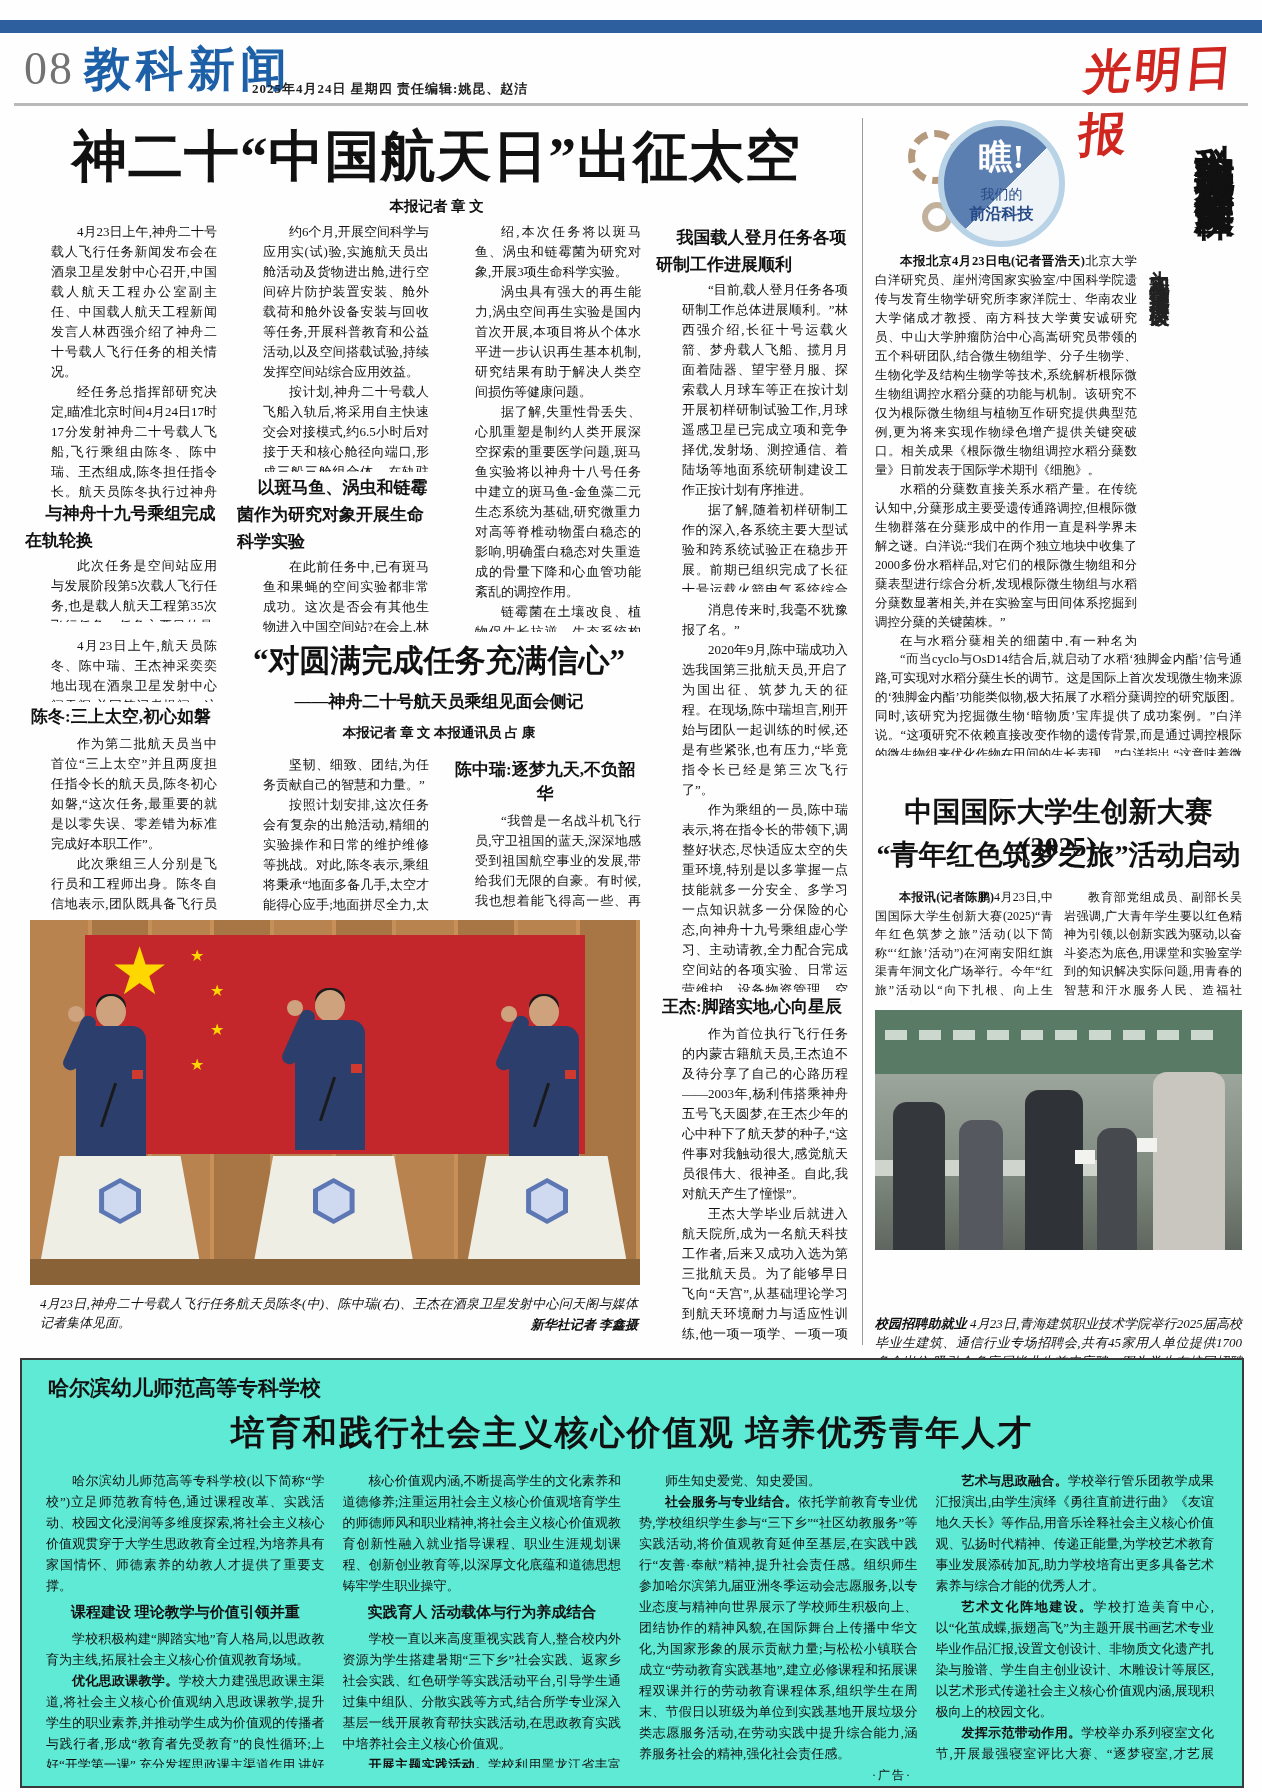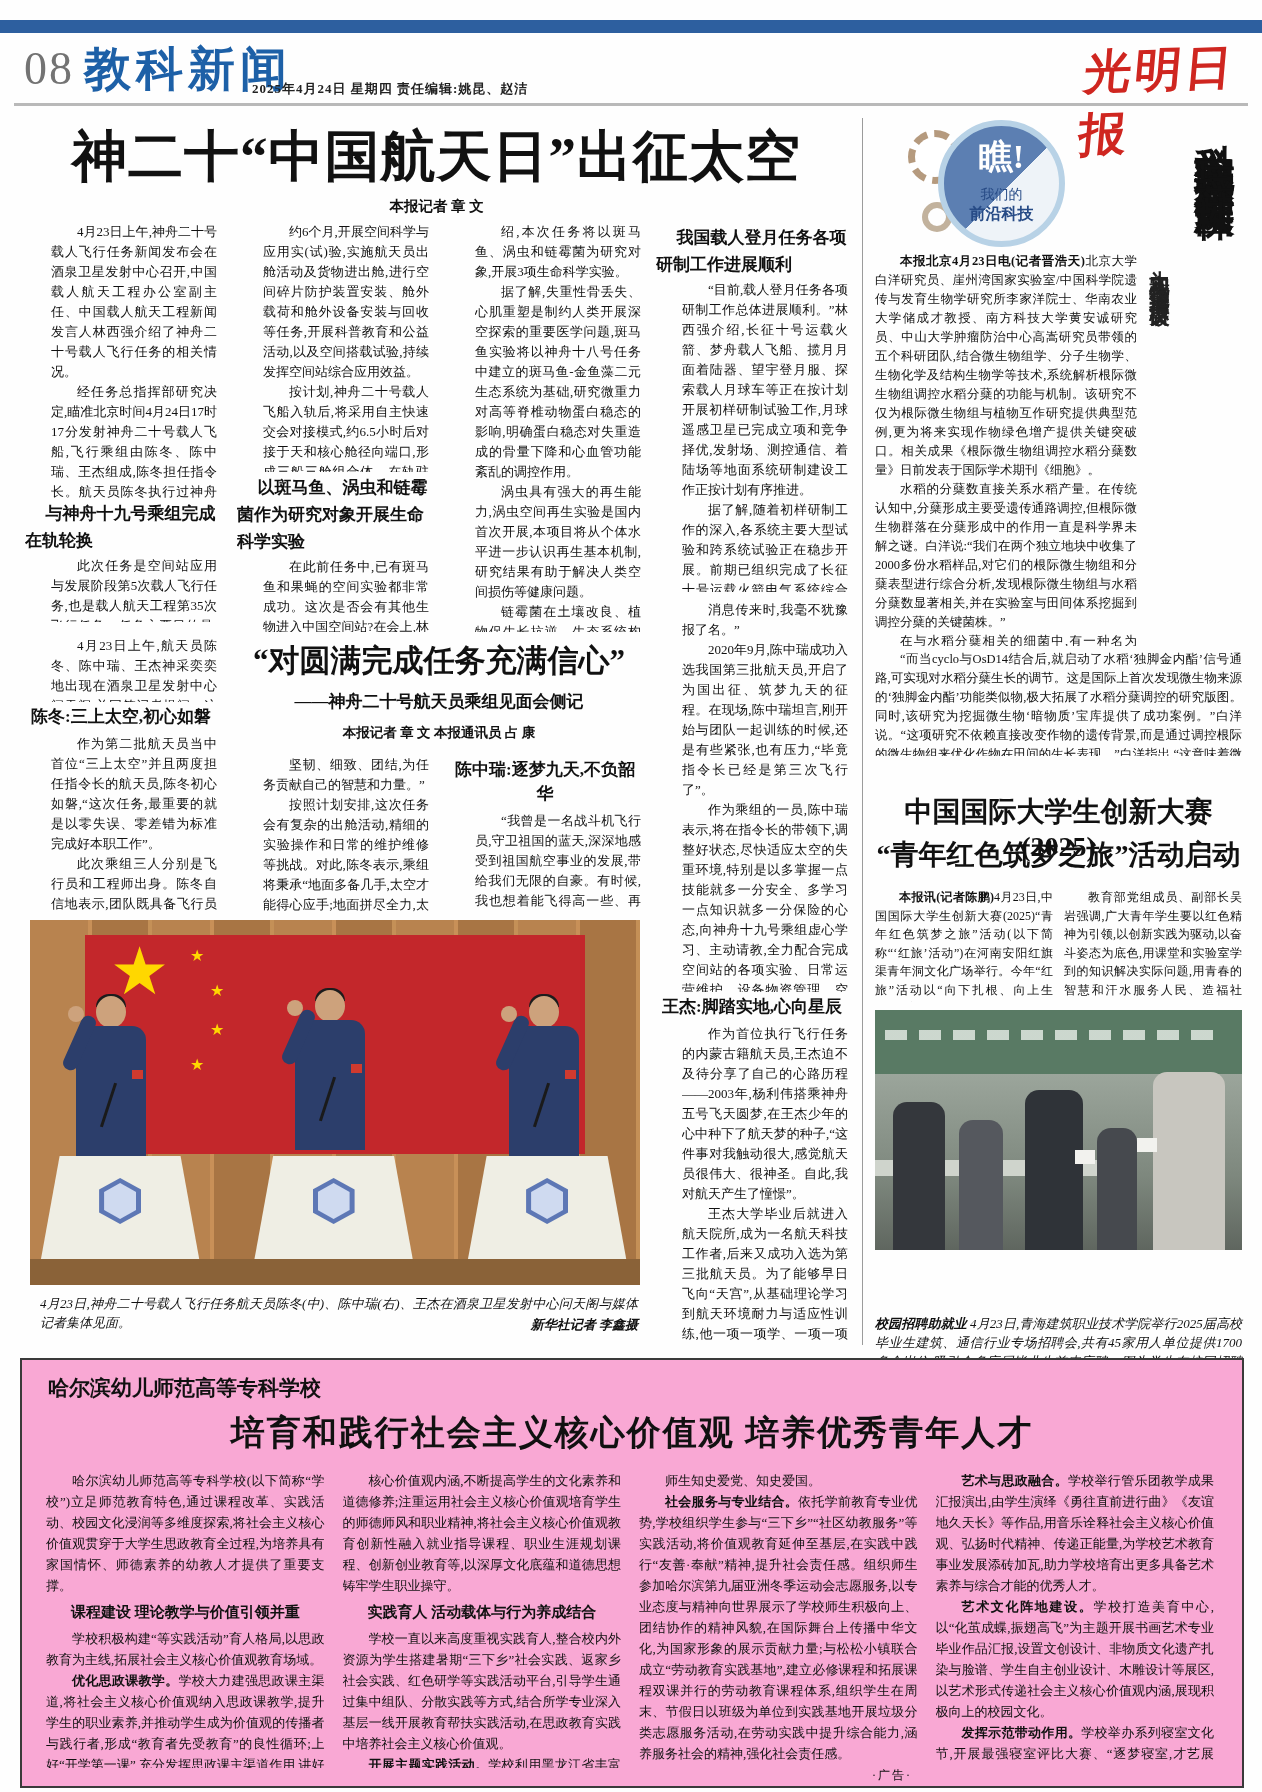--- a/index.html
+++ b/index.html
@@ -72,21 +72,21 @@
   .photo2{left:875px;top:1010px;width:367px;height:240px;overflow:hidden;
       background:linear-gradient(#aeb8ae,#7d877d 70%,#5f665f);}
   .p2band{left:0;top:0;width:100%;height:64px;background:#597a64;}
   .p2txt{left:10px;top:20px;width:340px;height:10px;
       background:repeating-linear-gradient(90deg,#e9efe9 0 22px,transparent 22px 34px);opacity:.8;}
   .p2table{left:0;top:150px;width:230px;height:16px;background:#cfd4cc;}
   .p2paper{width:20px;height:14px;background:#f2f2ee;}
   .person{border-radius:14px 14px 0 0;}
   .cap2{left:875px;top:1314px;width:367px;}
   
-  .adbox{left:20px;top:1358px;width:1220px;height:426px;border:2px solid #3a3a3a;background:#f9a8d4;}
+  .adbox{left:20px;top:1358px;width:1220px;height:426px;border:2px solid #3a3a3a;background:#5eead4;}
   .adkicker{position:absolute;left:26px;top:14px;font-size:21px;font-weight:bold;
       font-family:"Liberation Sans","DejaVu Sans",sans-serif;}
   .adtitle{position:absolute;left:0;top:50px;width:100%;text-align:center;font-size:34px;font-weight:bold;letter-spacing:2px;}
   .adcols{position:absolute;left:24px;top:110px;width:1168px;height:298px;display:flex;gap:18px;}
   .adcol{flex:1;overflow:hidden;font-size:13px;line-height:21px;text-align:justify;}
   .adcol .colsub{font-size:15px;text-align:center;text-indent:0;line-height:24px;margin:4px 0;}
   .admark{position:absolute;left:850px;bottom:2px;font-size:12px;letter-spacing:2px;}
 </style>
 </head>
 <body>
@@ -129,22 +129,22 @@
       </div>
     <div class="colsub">以斑马鱼、涡虫和链霉菌作为研究对象开展生命科学实验</div>
     <div class="tb" style="height:98px">
         <p class="para">在此前任务中,已有斑马鱼和果蝇的空间实验都非常成功。这次是否会有其他生物进入中国空间站?在会上,林西强介</p>
       </div>
   </div>
 
   <div class="abs col" style="left:449px;top:222px;height:410px">
     <div class="tb" style="height:410px">
         <p class="para">绍,本次任务将以斑马鱼、涡虫和链霉菌为研究对象,开展3项生命科学实验。</p>
+        <p class="para">涡虫具有强大的再生能力,涡虫空间再生实验是国内首次开展,本项目将从个体水平进一步认识再生基本机制,研究结果有助于解决人类空间损伤等健康问题。</p>
         <p class="para">据了解,失重性骨丢失、心肌重塑是制约人类开展深空探索的重要医学问题,斑马鱼实验将以神舟十八号任务中建立的斑马鱼-金鱼藻二元生态系统为基础,研究微重力对高等脊椎动物蛋白稳态的影响,明确蛋白稳态对失重造成的骨量下降和心血管功能紊乱的调控作用。</p>
-        <p class="para">涡虫具有强大的再生能力,涡虫空间再生实验是国内首次开展,本项目将从个体水平进一步认识再生基本机制,研究结果有助于解决人类空间损伤等健康问题。</p>
         <p class="para">链霉菌在土壤改良、植物促生长抗逆、生态系统构建和维持中发挥重要作用,本次实验研究具有重要应用价值的微生物活性物质和酶在空间环境下的表达规律,为利用空间环境资源开发微生物应用技术和产品奠定基础。</p>
       </div>
   </div>
 
   <div class="abs col" style="left:656px;top:222px;height:372px">
     <div class="colsub">我国载人登月任务各项研制工作进展顺利</div>
     <div class="tb" style="height:312px">
         <p class="para">“目前,载人登月任务各项研制工作总体进展顺利。”林西强介绍,长征十号运载火箭、梦舟载人飞船、揽月月面着陆器、望宇登月服、探索载人月球车等正在按计划开展初样研制试验工作,月球遥感卫星已完成立项和竞争择优,发射场、测控通信、着陆场等地面系统研制建设工作正按计划有序推进。</p>
         <p class="para">据了解,随着初样研制工作的深入,各系统主要大型试验和跨系统试验正在稳步开展。前期已组织完成了长征十号运载火箭电气系统综合匹配试验,梦舟载人飞船首次高空空投试验,揽月月面着陆器整器热试验。后续还将陆续在酒泉发射场、文昌发射场等地,组织实施梦舟飞船零高度逃逸、揽月着陆器综合着陆起飞验证等试验,全面验证飞行产品关键功能性能。</p>
       </div>
@@ -287,21 +287,21 @@
     <div class="capcredit">新华社记者 齐芷玥摄</div>
   </div>
 
   <div class="abs adbox">
     <div class="adkicker">哈尔滨幼儿师范高等专科学校</div>
     <div class="adtitle">培育和践行社会主义核心价值观  培养优秀青年人才</div>
     <div class="adcols">
       <div class="adcol">
           <p class="para">哈尔滨幼儿师范高等专科学校(以下简称“学校”)立足师范教育特色,通过课程改革、实践活动、校园文化浸润等多维度探索,将社会主义核心价值观贯穿于大学生思政教育全过程,为培养具有家国情怀、师德素养的幼教人才提供了重要支撑。</p>
           <div class="colsub">课程建设  理论教学与价值引领并重</div>
-          <p class="para">学校积极构建“等实践活动”育人格局,以思政教育为主线,拓展社会主义核心价值观教育场域。</p>
+          <p class="para">学校积极构建“脚踏实地”育人格局,以思政教育为主线,拓展社会主义核心价值观教育场域。</p>
           <p class="para"><b>优化思政课教学。</b>学校大力建强思政课主渠道,将社会主义核心价值观纳入思政课教学,提升学生的职业素养,并推动学生成为价值观的传播者与践行者,形成“教育者先受教育”的良性循环;上好“开学第一课”,充分发挥思政课主渠道作用,讲好思政故事,利用社会主义核心价值观教育强化价值定力,筑牢思想根基。</p>
         </div>
       <div class="adcol">
           <p class="para">核心价值观内涵,不断提高学生的文化素养和道德修养;注重运用社会主义核心价值观培育学生的师德师风和职业精神,将社会主义核心价值观教育创新性融入就业指导课程、职业生涯规划课程、创新创业教育等,以深厚文化底蕴和道德思想铸牢学生职业操守。</p>
           <div class="colsub">实践育人  活动载体与行为养成结合</div>
           <p class="para">学校一直以来高度重视实践育人,整合校内外资源为学生搭建暑期“三下乡”社会实践、返家乡社会实践、红色研学等实践活动平台,引导学生通过集中组队、分散实践等方式,结合所学专业深入基层一线开展教育帮扶实践活动,在思政教育实践中培养社会主义核心价值观。</p>
           <p class="para"><b>开展主题实践活动。</b>学校利用黑龙江省丰富的红色资源,如东北抗联精神、大庆铁人精神等宝贵的精神财富,组织学生参观革命历史遗迹等基地与社会教育课堂,强化学生的历史使命感与社会责任感。开展以“追溯红色记忆,传承红色基因”为主题的“红色传承”暑期社会实践活动、“缅怀革命先烈”清明祭扫等主题教育活动,组织师生前往革命烈士纪念馆、抗联纪念碑林(哈尔滨烈士纪念馆)等地,引导广大</p>
         </div>
       <div class="adcol">
           <p class="para">师生知史爱党、知史爱国。</p>

